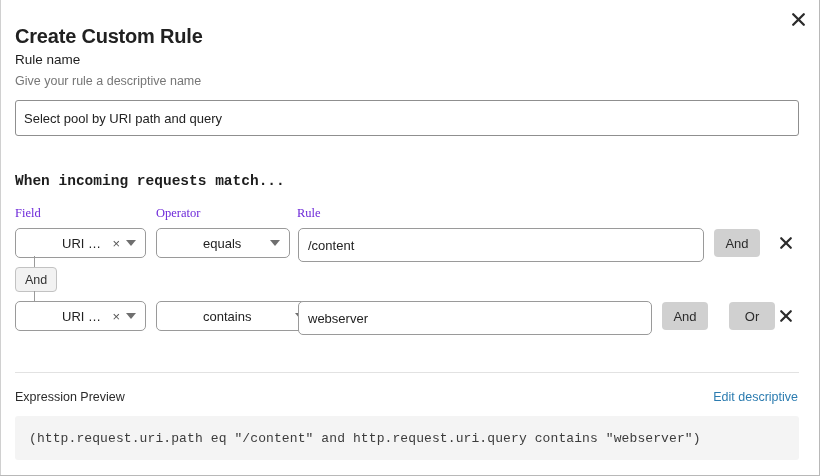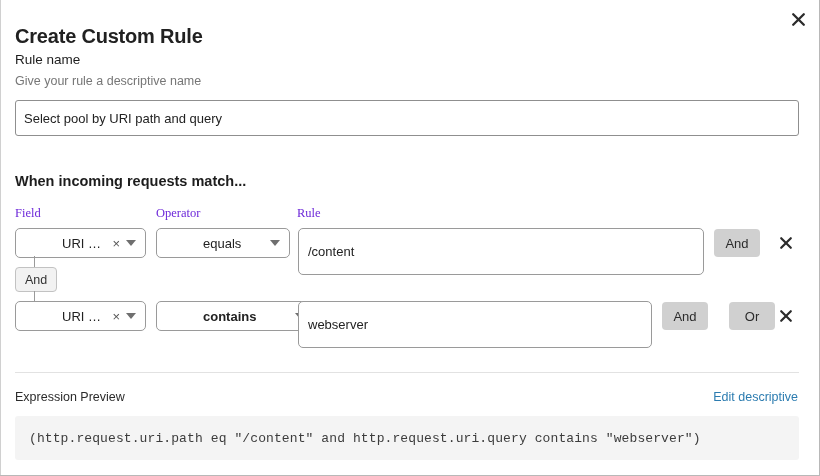--- a/index.html
+++ b/index.html
@@ -76,20 +76,21 @@
     outline: none;
   }
 
   
   .match-heading {
     position: absolute;
     left: 14px; top: 173px;
     font-size: 14.5px;
     font-weight: bold;
     color: #1d1d1d;
+    font-family: Liberation Mono, monospace;
   }
 
   .col-label {
     position: absolute;
     top: 206px;
     font-size: 12.5px;
     color: #6d28d9;
     font-family: Liberation Serif, serif;
   }
   .col-label.field { left: 14px; }
@@ -131,21 +132,21 @@
     flex: 0 0 auto;
     width: 0; height: 0;
     border-left: 5px solid transparent;
     border-right: 5px solid transparent;
     border-top: 6px solid #6f6f6f;
     margin-right: 3px;
   }
 
   .text-input {
     position: absolute;
-    height: 47px;
+    height: 34px;
     border: 1px solid #9a9a9a;
     border-radius: 5px;
     background: #fff;
     font-family: "Liberation Sans", sans-serif;
     font-size: 13px;
     color: #222;
     padding: 0 9px;
     outline: none;
   }
 
@@ -285,21 +286,21 @@
     <div class="connector-line top"></div>
     <button class="and-connector">And</button>
     <div class="connector-line bottom"></div>
 
     <div class="select" style="left:14px; top:301px; width:131px;">
       <span class="sel-text">URI Query St...</span>
       <span class="clear-x">×</span>
       <span class="caret"></span>
     </div>
 
-    <div class="select" style="left:155px; top:301px; width:159px;font-weight:bold;">
+    <div class="select" style="left:155px; top:301px; width:159px;">
       <span class="sel-text">contains</span>
       <span class="caret"></span>
     </div>
 
     <input class="text-input" type="text" style="left: 297px; top: 301px; width: 354px;" value="webserver">
 
     <button class="chip-btn" style="left:661px; top:302px;">And</button>
     <button class="chip-btn" style="left:717px; top:302px;margin-left:11px;">Or</button>
 
     <button class="row-delete" style="left:774px; top:305px;">

